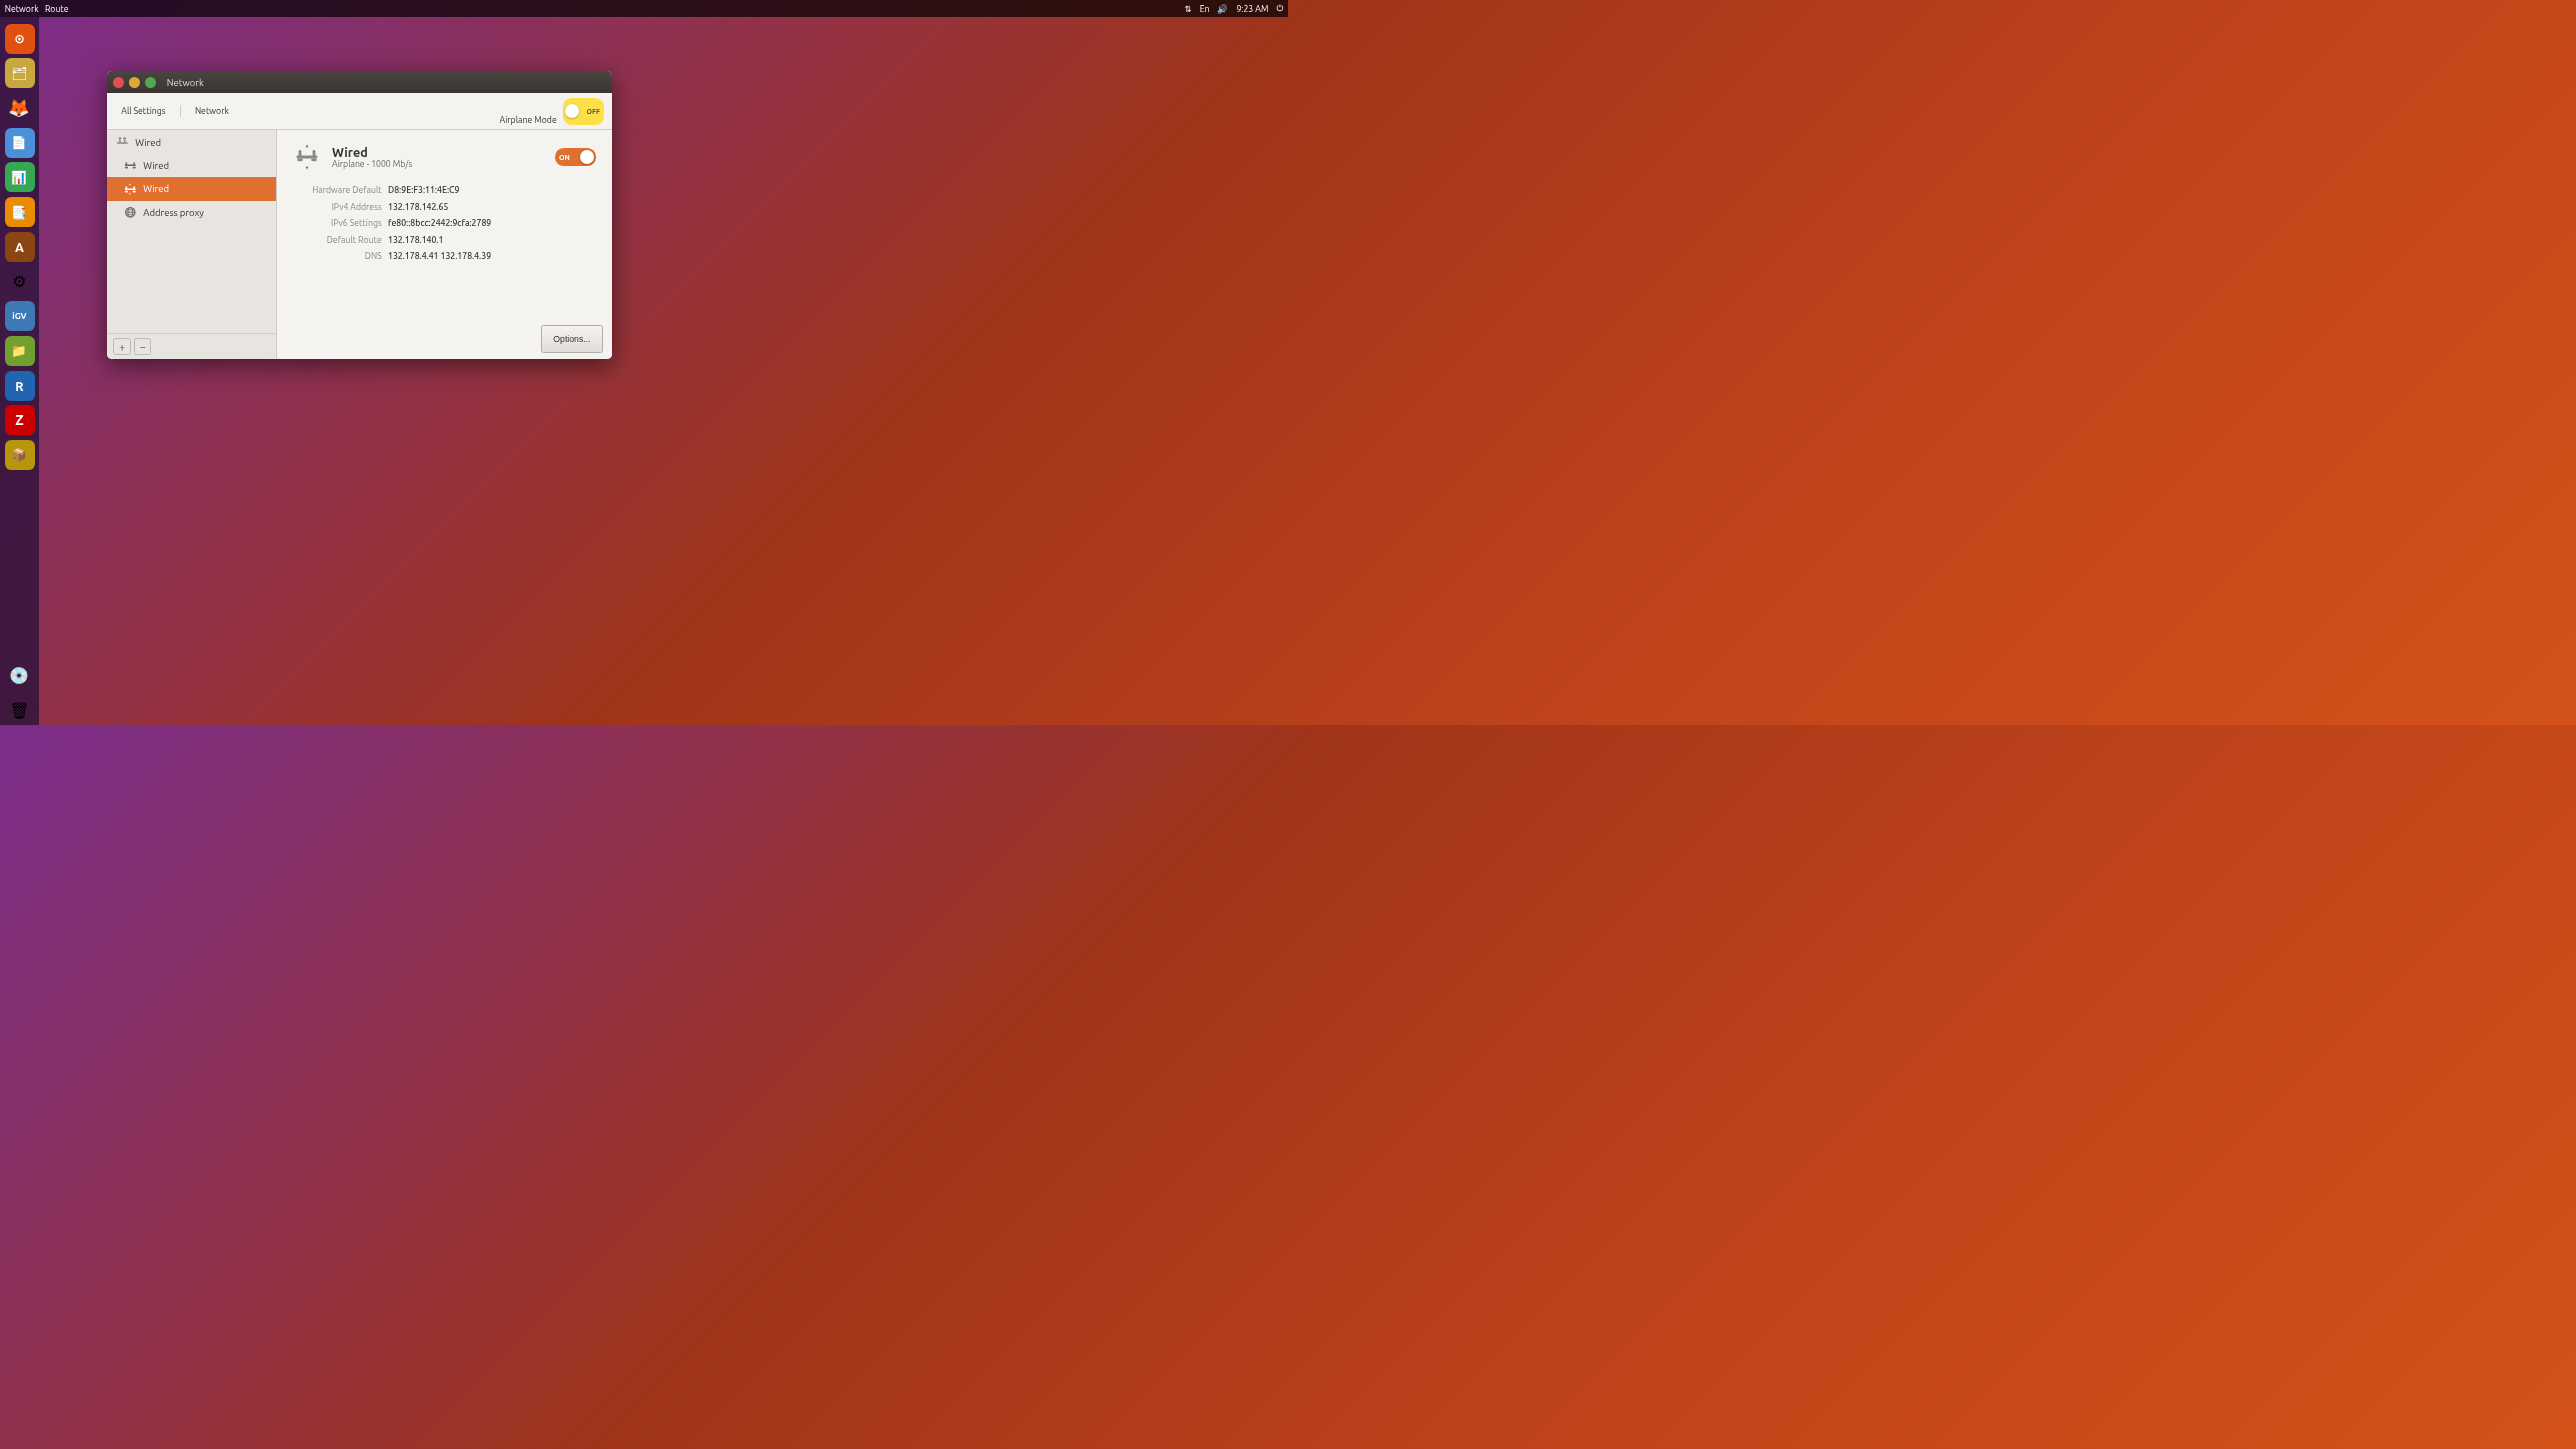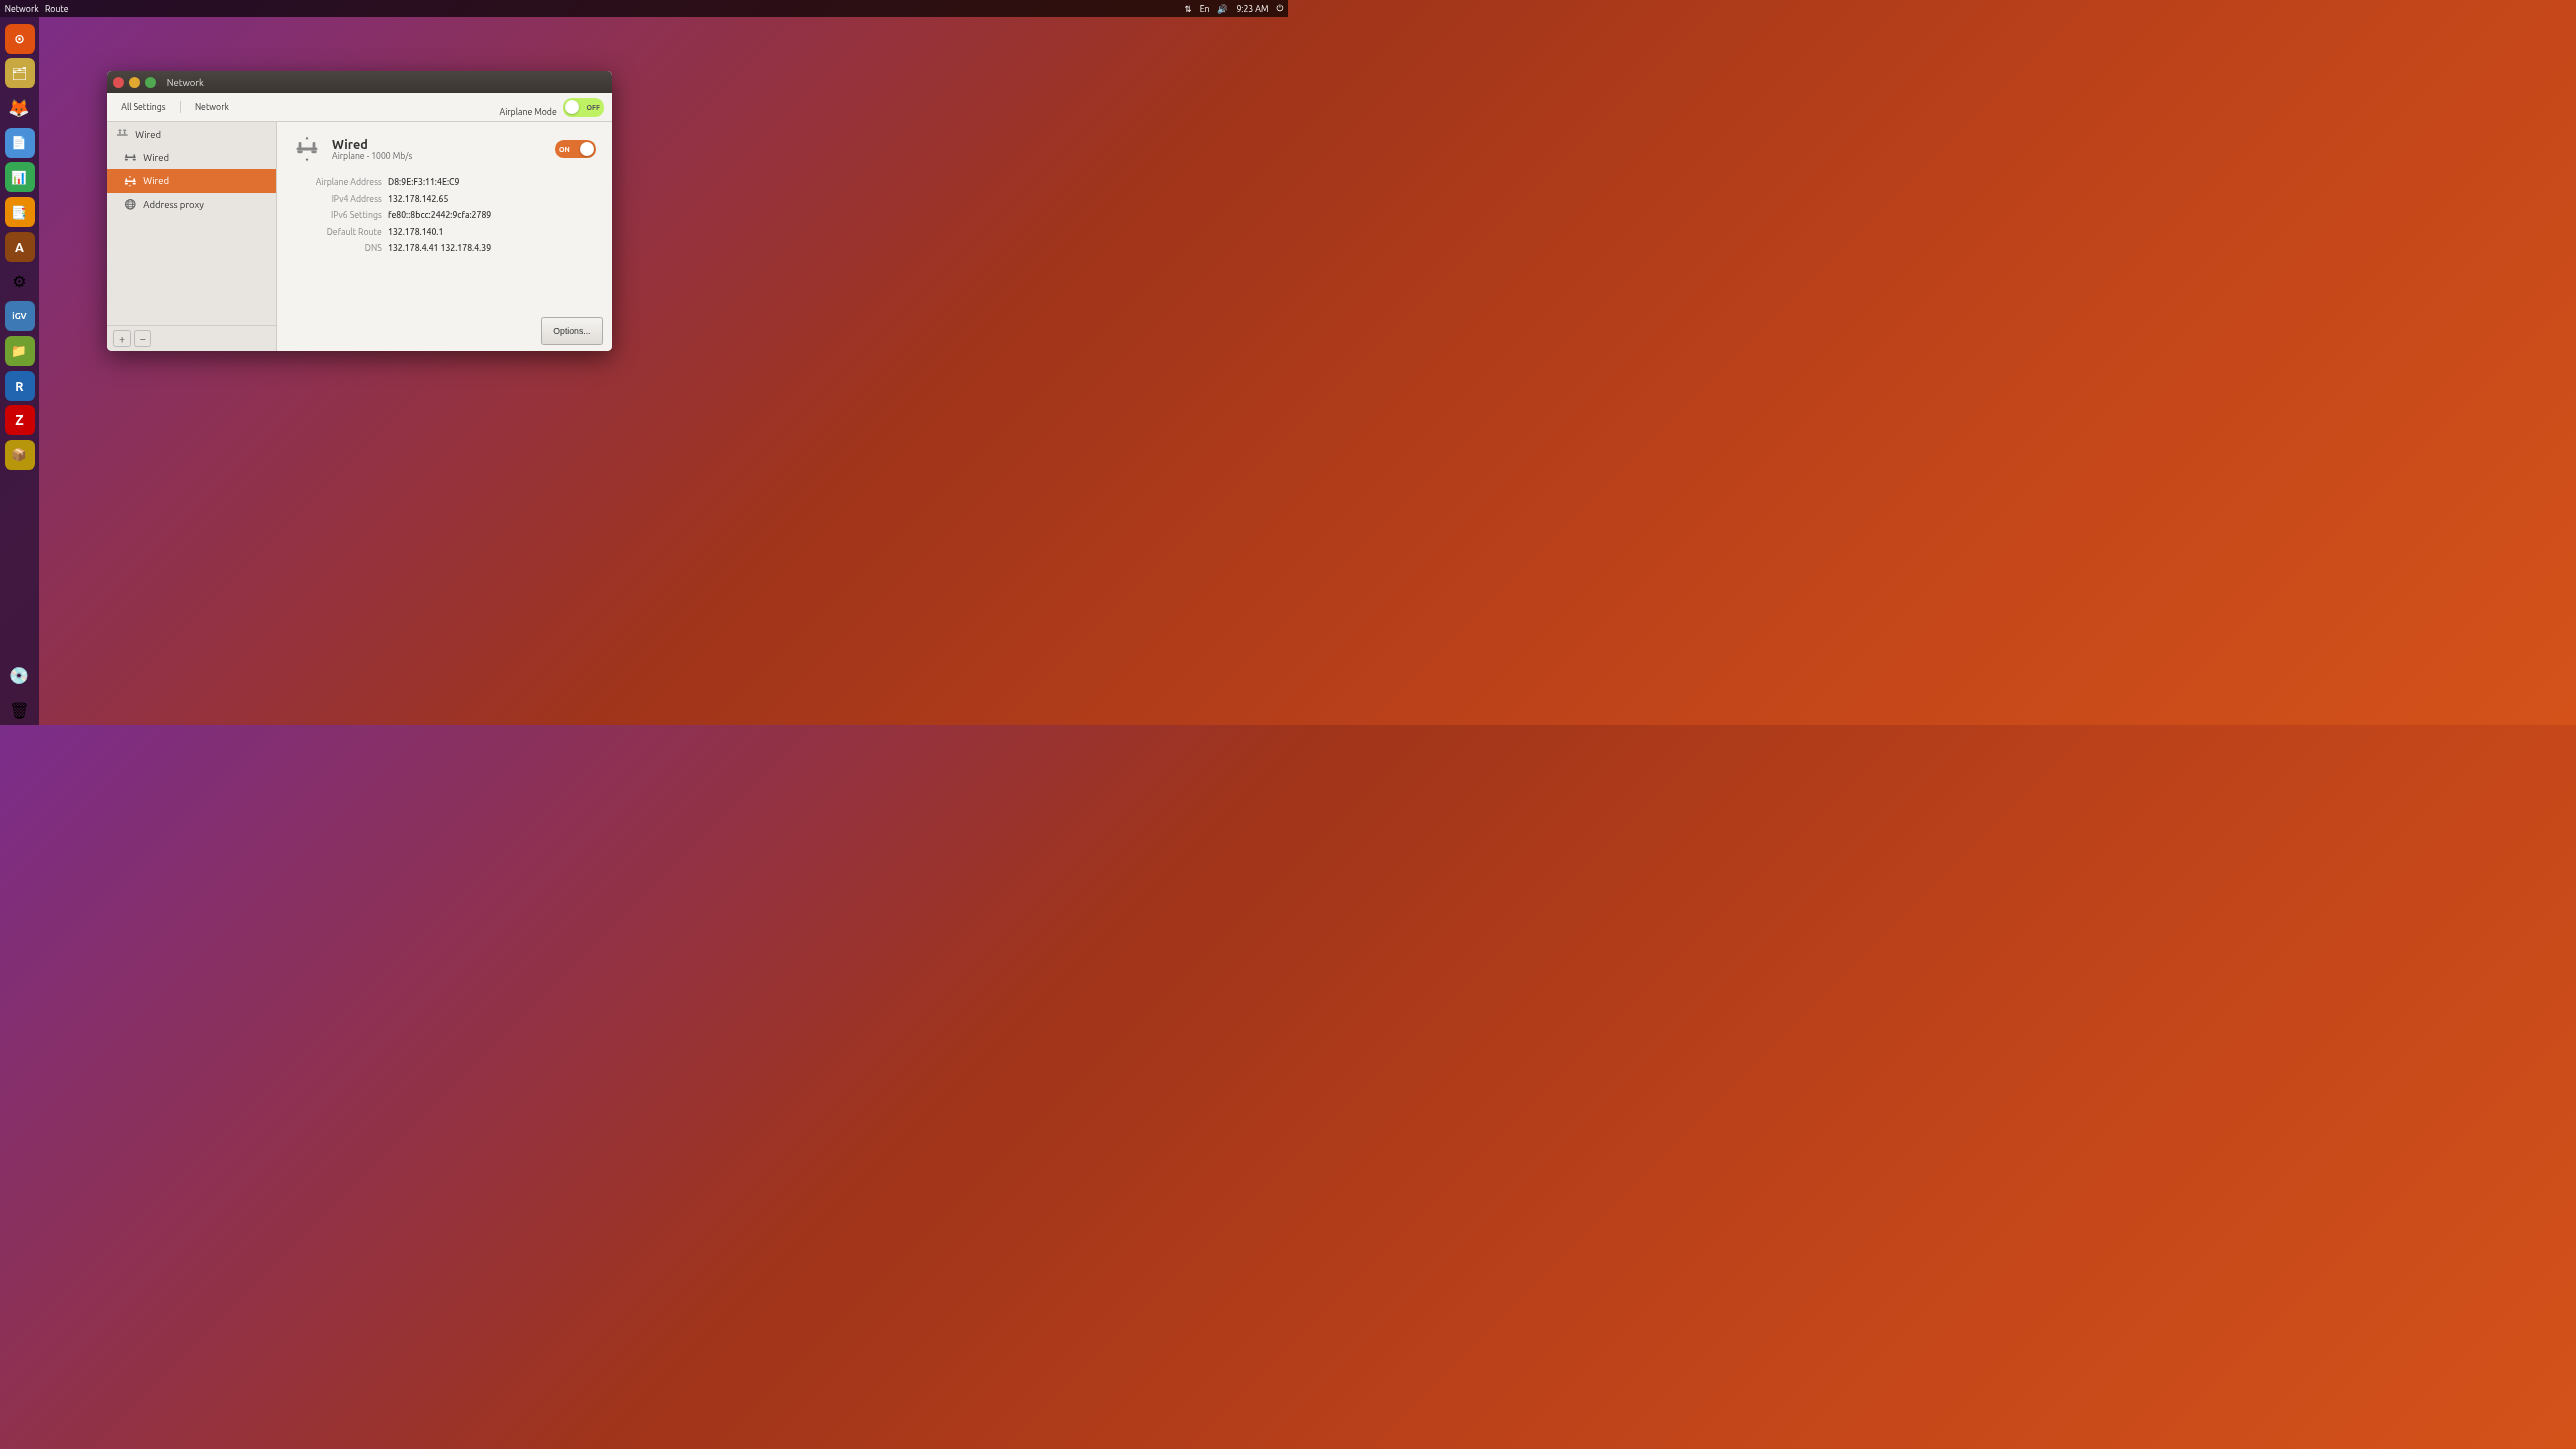--- a/index.html
+++ b/index.html
@@ -150,23 +150,23 @@
       align-items: flex-end;
       gap: 6.3px;
       font-size: 8.7px;
       color: #333;
     }
 
     .toggle-switch {
       display: flex;
       align-items: center;
       width: 41px;
-      height: 19px;
+      height: 27px;
       border-radius: 8.7px;
-      background: #bef264;
+      background: #fde047;
       position: relative;
       cursor: pointer;
       overflow: hidden;
     }
 
     .toggle-switch .toggle-off-label {
       position: absolute;
       right: 4px;
       color: #555;
       font-size: 7px;
@@ -533,21 +533,21 @@
           <div id="wired-subtitle">Airplane - 1000 Mb/s</div>
         </div>
         <div class="on-toggle">
           <span class="on-label">ON</span>
           <span class="on-knob"></span>
         </div>
       </div>
 
       <div id="network-details">
         <div class="detail-row">
-          <span class="detail-label">Airplane Address</span>
+          <span class="detail-label">Hardware Default</span>
           <span class="detail-value">D8:9E:F3:11:4E:C9</span>
         </div>
         <div class="detail-row">
           <span class="detail-label">IPv4 Address</span>
           <span class="detail-value">132.178.142.65</span>
         </div>
         <div class="detail-row">
           <span class="detail-label">IPv6 Settings</span>
           <span class="detail-value">fe80::8bcc:2442:9cfa:2789</span>
         </div>

